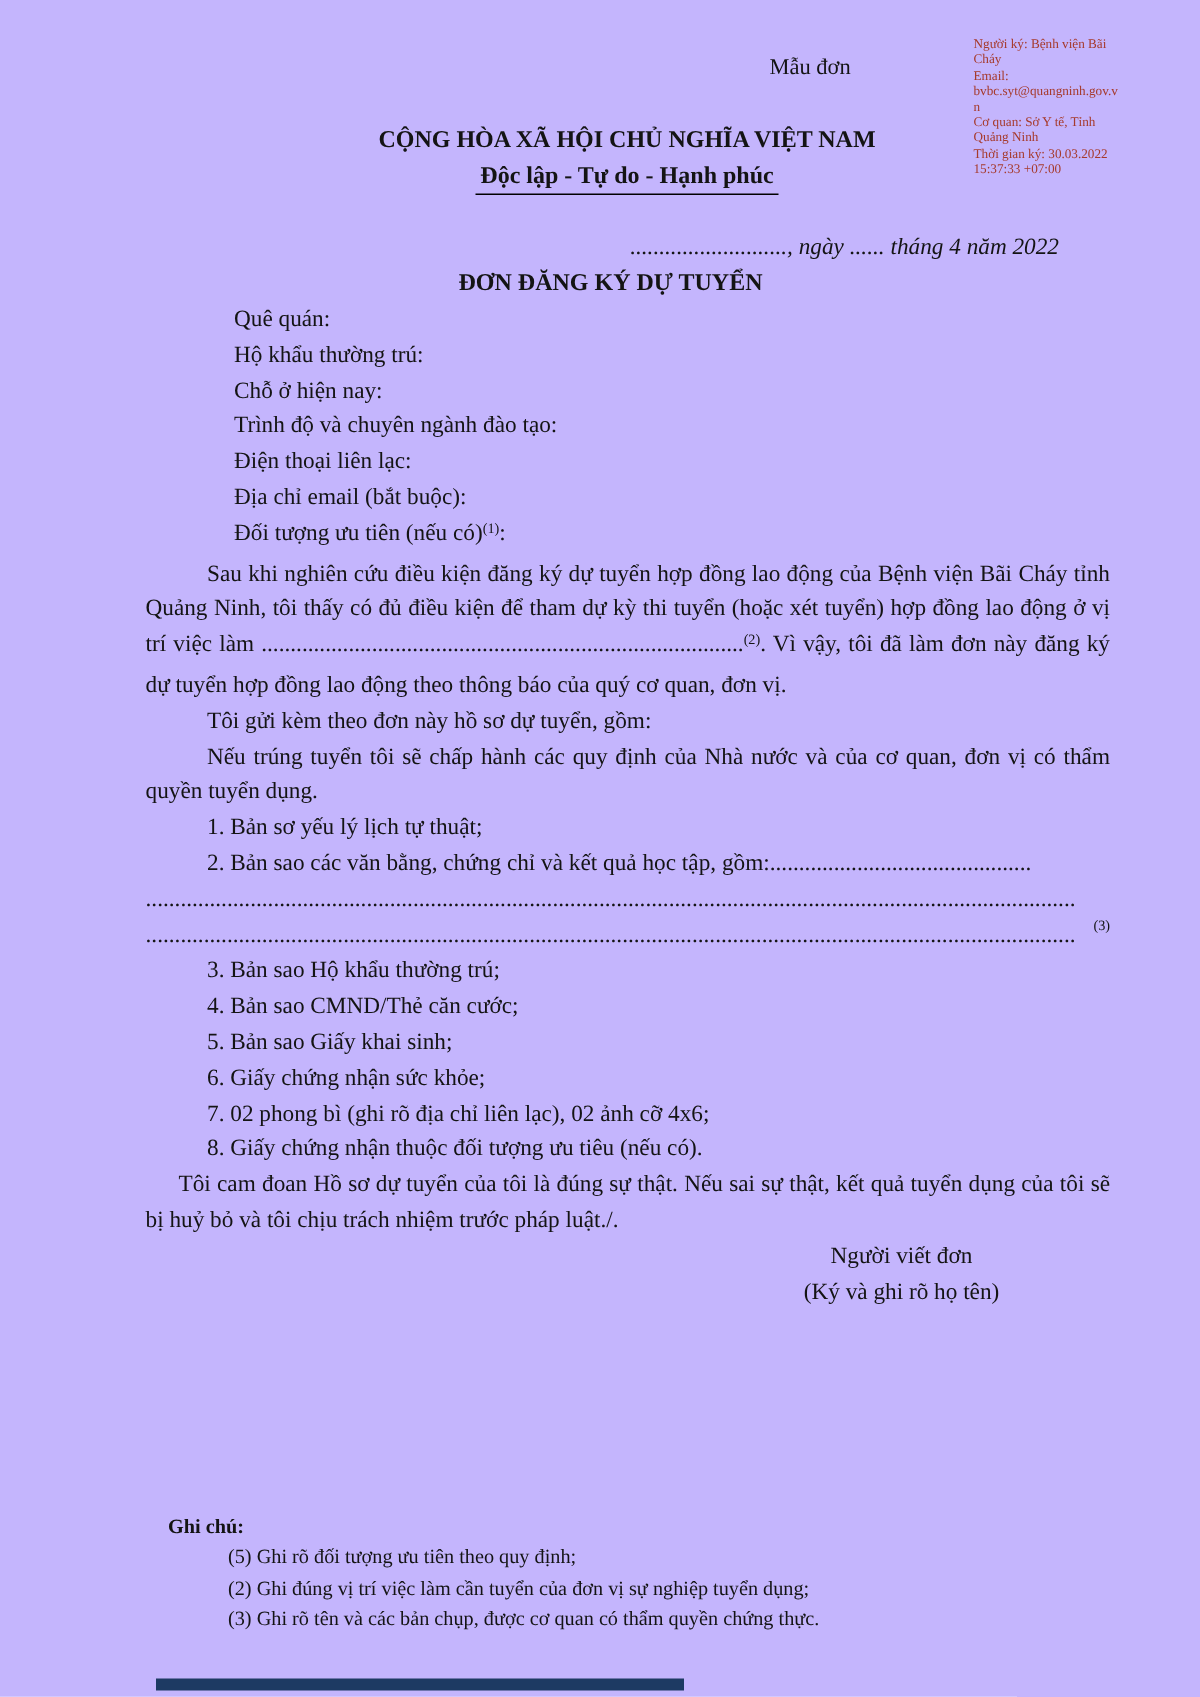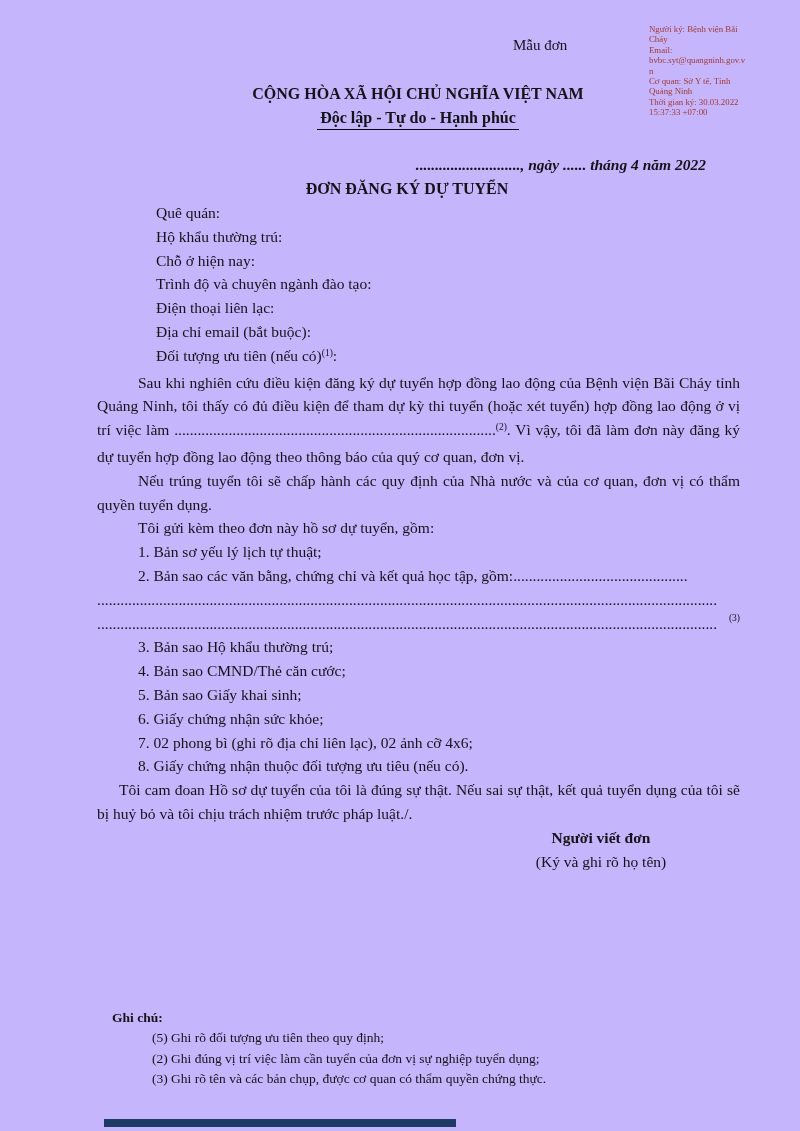--- a/index.html
+++ b/index.html
@@ -16,21 +16,21 @@
 
   .form-label{position:absolute;left:513px;top:37px;font-size:15px;}
 
   .nat-title{position:absolute;left:0;top:85px;width:836px;text-align:center;
     font-weight:bold;font-size:16px;}
   .motto-wrap{position:absolute;left:0;top:109px;width:836px;text-align:center;}
   .motto{display:inline-block;font-weight:bold;font-size:16px;
     border-bottom:1.6px solid #000;padding:0 3px 2px 3px;}
 
   .date-line{position:absolute;left:0;top:156px;width:706px;text-align:right;
-    font-style:italic;font-size:15.5px;font-weight:bold;}
+    font-style:italic;font-size:15.5px;}
   .doc-title{position:absolute;left:0;top:180px;width:814px;text-align:center;
     font-weight:bold;font-size:16px;}
 
   .content{position:absolute;left:97px;top:201px;width:643px;
     font-size:15.5px;line-height:23.8px;}
 
   .field-row{padding-left:59px;position:relative;}
   .gender{position:absolute;left:433px;top:0;}
 
   .sup{font-size:9.5px;position:relative;top:-5px;}
@@ -40,21 +40,21 @@
   .dots-inline{word-break:break-all;}
 
   .list-item{padding-left:41px;}
   .leader-row{display:flex;}
   .leader-row .lbl{white-space:nowrap;}
   .leader{flex:1;overflow:hidden;white-space:nowrap;}
   .dotline{display:flex;}
   .dotline .sup{flex:none;}
 
   .sig-block{margin-left:368px;width:272px;text-align:center;margin-top:0;}
-  .sig-title{font-weight:bold;}
+  .sig-title{font-weight:normal;}
   .sig-note{}
 
   .notes{position:absolute;left:112px;top:1008px;font-size:13.5px;line-height:20.3px;}
   .notes-title{font-weight:bold;}
   .note-item{margin-left:40px;}
 
   .bottom-bar{position:absolute;left:104px;top:1119px;width:352px;height:8px;
     background:#1d3a63;}
 </style>
 </head>
@@ -93,23 +93,23 @@
     <div class="field-row">Điện thoại liên lạc:</div>
     <div class="field-row">Địa chỉ email (bắt buộc):</div>
     <div class="field-row">
       <span>Đối tượng ưu tiên (nếu có)</span><span class="sup">(1)</span><span>:</span>
     </div>
 
     <p class="para">
       <span>Sau khi nghiên cứu điều kiện đăng ký dự tuyển hợp đồng lao động của Bệnh viện Bãi Cháy tỉnh Quảng Ninh, tôi thấy có đủ điều kiện để tham dự kỳ thi tuyển (hoặc xét tuyển) hợp đồng lao động ở vị trí việc làm </span><span class="dots-inline">...................................................................................</span><span class="sup">(2)</span><span>. Vì vậy, tôi đã làm đơn này đăng ký dự tuyển hợp đồng lao động theo thông báo của quý cơ quan, đơn vị.</span>
     </p>
 
+    <p class="para">Tôi gửi kèm theo đơn này hồ sơ dự tuyển, gồm:</p>
+
     <p class="para">Nếu trúng tuyển tôi sẽ chấp hành các quy định của Nhà nước và của cơ quan, đơn vị có thẩm quyền tuyển dụng.</p>
-
-    <p class="para">Tôi gửi kèm theo đơn này hồ sơ dự tuyển, gồm:</p>
 
     <div class="list-item">1. Bản sơ yếu lý lịch tự thuật;</div>
     <div class="list-item leader-row">
       <span class="lbl">2. Bản sao các văn bằng, chứng chỉ và kết quả học tập, gồm:</span>
         <span class="leader">.............................................</span>
     </div>
     <div class="dotline">
       <span class="leader">................................................................................................................................................................</span>
     </div>
     <div class="dotline">

